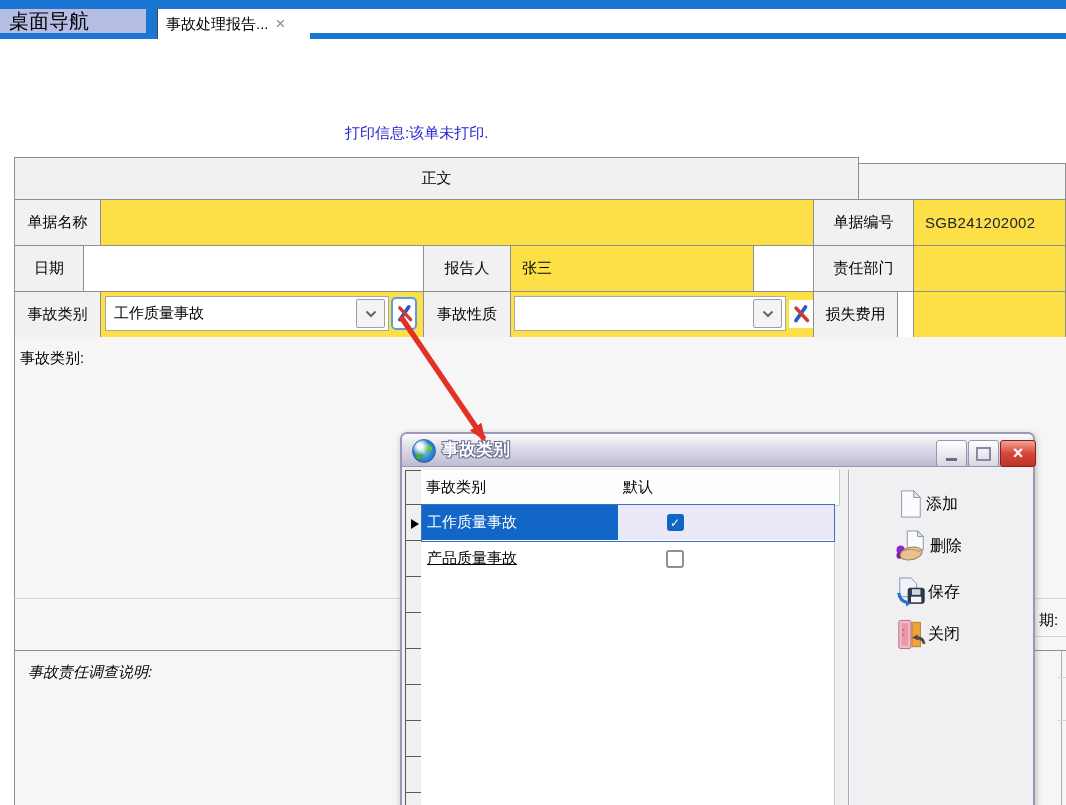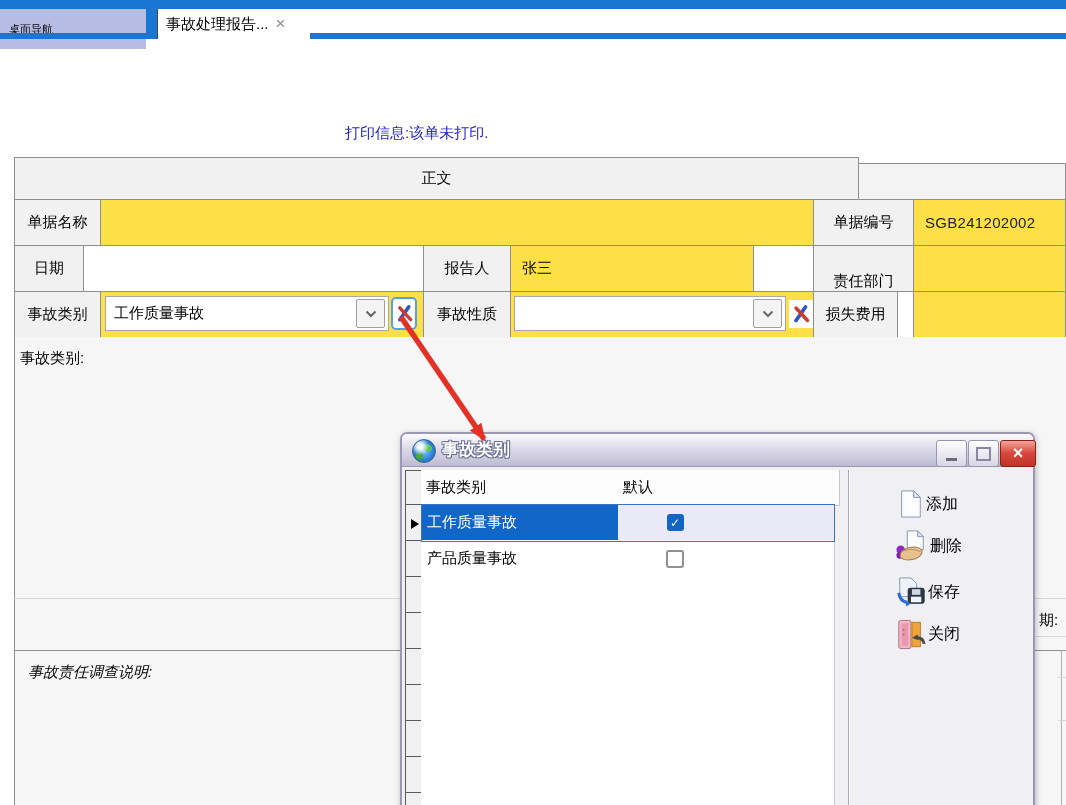--- a/index.html
+++ b/index.html
@@ -3,21 +3,21 @@
 <meta charset="utf-8">
 <style>
   html,body{margin:0;padding:0;}
   body{font-family:"Liberation Sans","DejaVu Sans",sans-serif;background:#fff;}
   .page{position:relative;width:1066px;height:805px;overflow:hidden;background:#fff;}
   .abs{position:absolute;box-sizing:border-box;}
 
   
   .top-strip{left:0;top:0;width:1066px;height:9px;background:#1b76d3;}
   .tab-gapbg{left:0;top:9px;width:157px;height:24px;background:#1b76d3;}
-  .tab1{left:0;top:9px;width:146px;height:40px;background:#b6bde5;color:#000;font-size:11px;
+  .tab1{left:0;top:9px;width:146px;height:24px;background:#b6bde5;color:#000;font-size:20px;
         display:flex;align-items:center;padding-left:9px;}
   .tab2{left:157px;top:9px;width:153px;height:30px;background:#fff;border-left:1px solid #444;
         color:#000;font-size:15px;display:flex;align-items:center;padding-left:8px;z-index:3;}
   .tab2 .x{color:#8a8a8a;font-size:17px;margin-left:7px;}
   .tab-underline{left:0;top:33px;width:1066px;height:6px;background:#1b76d3;}
 
   .printinfo{left:345px;top:124px;color:#2626cc;font-size:15px;z-index:2;}
 
   
   .fcell{border:1px solid #8f8f8f;display:flex;align-items:center;font-size:15px;color:#000;}
@@ -125,21 +125,21 @@
 
   <div class="abs fcell flabel" style="left:14px;top:245px;width:70px;height:47px;">
       <span>日期</span>
     </div>
   <div class="abs fcell flabel" style="left:423px;top:245px;width:88px;height:47px;">
       <span>报告人</span>
     </div>
   <div class="abs fcell fval" style="left:510px;top:245px;width:244px;height:47px;">
       <span>张三</span>
     </div>
-  <div class="abs fcell flabel" style="left:813px;top:245px;width:101px;height:47px;align-items:flex-end;">
+  <div class="abs fcell flabel" style="left:813px;top:245px;width:101px;height:47px;">
       <span>责任部门</span>
     </div>
   <div class="abs fcell fval" style="left:913px;top:245px;width:153px;height:47px;">
       <span></span>
     </div>
 
   <div class="abs fcell flabel" style="left:14px;top:291px;width:87px;height:47px;">
       <span>事故类别</span>
     </div>
   <div class="abs fcell fval" style="left:100px;top:291px;width:324px;height:47px;"></div>
@@ -225,21 +225,21 @@
     <div class="dg-cell dg-namecell" style="left:19px;top:70px;width:198px;height:37px;background:#1166c8;color:#fff;">
         <span>工作质量事故</span>
       </div>
     <div class="dg-cell" style="left:216px;top:70px;width:114px;height:37px;background:#e9e9f8;justify-content:center;">
       <div class="cb checked">✓</div>
     </div>
     <div class="dg-cell" style="left:329px;top:70px;width:103px;height:37px;background:#e9e9f8;"></div>
     <div class="sel-overlay" style="left:19px;top:70px;width:412px;height:36px;"></div>
 
     <div class="dg-sel" style="left:3px;top:106px;height:37px;"></div>
-    <div class="dg-cell dg-namecell" style="left:19px;top:106px;width:198px;height:37px;">
+    <div class="dg-cell dg-namecell" style="left:19px;top:106px;width:198px;height:37px;text-decoration:underline;">
         <span>产品质量事故</span>
       </div>
     <div class="dg-cell" style="left:216px;top:106px;width:114px;height:37px;justify-content:center;">
       <div class="cb unchecked"></div>
     </div>
     <div class="dg-cell" style="left:329px;top:106px;width:103px;height:37px;"></div>
 
     <div id="empty-rows">
         <div class="dg-sel" style="left: 3px; top: 142px; height: 37px;"></div>
         <div class="dg-cell" style="left: 19px; top: 142px; width: 198px; height: 37px;"></div>

